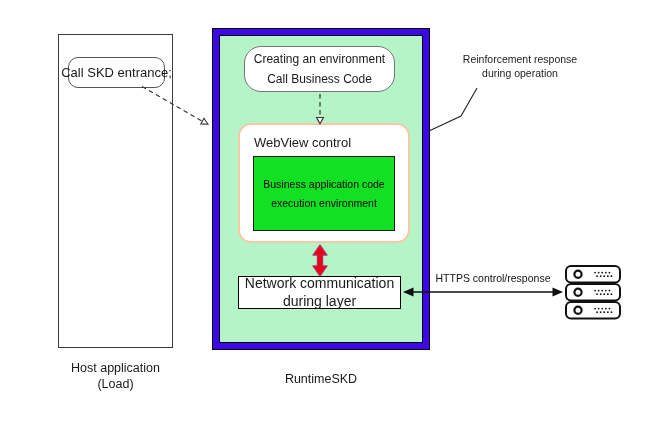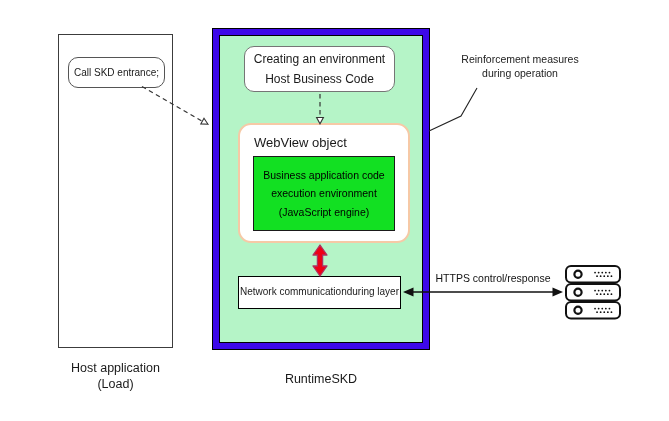--- a/index.html
+++ b/index.html
@@ -15,43 +15,43 @@
   html,body{background:#fff}
   body{font-family:"Liberation Sans","DejaVu Sans",sans-serif;color:#1a1a1a}
   .canvas{position:relative;width:669px;height:421px;background:#fff;overflow:hidden}
 
   .abs{position:absolute}
 
   
   .host-box{left:58px;top:34px;width:115px;height:314px;background:#fff;border:1px solid #3c3c3c}
   .call-box{left:68px;top:57px;width:97px;height:31px;background:#fff;border:1px solid #555;
             border-radius:10px;display:flex;align-items:center;justify-content:center;
-            font-size:10px;white-space:nowrap}
+            font-size:13px;white-space:nowrap}
 
   
   .runtime-outer{left:212px;top:28px;width:218px;height:322px;background:var(--runtime-border);
                  border:1px solid #000}
   .runtime-inner{position:absolute;left:6px;top:6px;right:6px;bottom:6px;
                  background:var(--runtime-fill);border:1px solid #000}
 
   .creating-box{left:244px;top:46px;width:151px;height:46px;background:#fff;border:1px solid #757575;
-                border-radius:10px;display:flex;flex-direction:column;align-items:center;
+                border-radius:17px;display:flex;flex-direction:column;align-items:center;
                 justify-content:space-evenly;font-size:12px;text-align:center}
 
   .webview-box{left:238px;top:123px;width:172px;height:120px;background:#fff;
                border:2px solid var(--webview-border);border-radius:13px}
   .webview-title{position:absolute;left:14px;top:10px;font-size:13px}
 
   .exec-box{left:253px;top:156px;width:142px;height:75px;background:var(--exec-fill);
             border:1.5px solid #1a1a1a;display:flex;flex-direction:column;align-items:center;
             justify-content:center;font-size:10.5px;text-align:center;line-height:1.72;color:#000}
 
   .network-box{left:238px;top:276px;width:163px;height:33px;background:#fff;border:1px solid #000;
-               display:flex;flex-direction:row;align-items:center;justify-content:center;
-               font-size:10px;line-height:1.22;text-align:center}
+               display:flex;flex-direction:column;align-items:center;justify-content:center;
+               font-size:14px;line-height:1.22;text-align:center}
 
   .caption{font-size:12.5px;text-align:center;line-height:1.3}
   .host-caption{left:58px;top:360px;width:115px}
   .runtime-caption{left:212px;top:371px;width:218px}
 
   .reinforcement-note{left:450px;top:52px;width:140px;font-size:10.5px;text-align:center;
                       line-height:1.35;color:#222}
   .https-label{left:428px;top:272px;width:130px;font-size:10.5px;text-align:center;
                white-space:nowrap;color:#111}
 
@@ -66,46 +66,45 @@
   <div class="abs call-box">
     <span>Call SKD entrance;</span>
   </div>
 
   <div class="abs runtime-outer">
     <div class="runtime-inner"></div>
   </div>
 
   <div class="abs creating-box">
     <span>Creating an environment</span>
-    <span>Host Business Code</span>
+    <span>Call Business Code</span>
   </div>
 
   <div class="abs webview-box">
-    <span class="webview-title">WebView object</span>
+    <span class="webview-title">WebView control</span>
   </div>
 
   <div class="abs exec-box">
     <span>Business application code</span>
     <span>execution environment</span>
-    <span>(JavaScript engine)</span>
   </div>
 
   <div class="abs network-box">
     <span>Network communication</span>
     <span>during layer</span>
   </div>
 
   <div class="abs caption host-caption">
     <div>Host application</div>
     <div>(Load)</div>
   </div>
   <div class="abs caption runtime-caption">RuntimeSKD</div>
 
   <div class="abs reinforcement-note">
-    <div>Reinforcement measures</div>
+    <div>Reinforcement response</div>
     <div>during operation</div>
   </div>
   <div class="abs https-label">HTTPS control/response</div>
 
   <svg class="overlay" viewBox="0 0 669 421">
 
     <g>
       <line x1="142" y1="86.5" x2="202" y2="121" stroke="var(--line)" stroke-width="1.2" stroke-dasharray="4.5 3.5"></line>
       <polygon points="208,124.3 200.8,123.9 204.0,118.3" fill="#fff" stroke="var(--line)" stroke-width="1.1"></polygon>
     </g>

